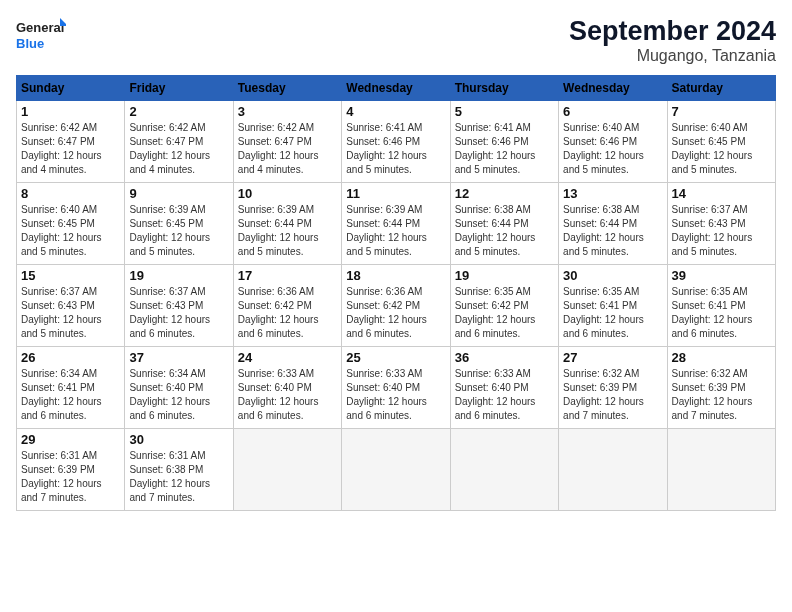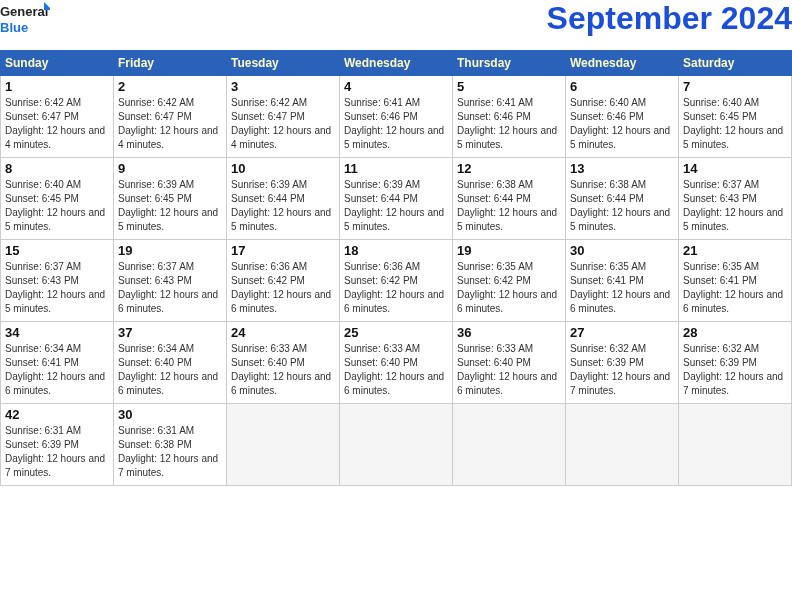--- a/index.html
+++ b/index.html
@@ -6,53 +6,54 @@
     body {
       font-family: Arial, sans-serif;
       background: #fff;
       width: 792px;
       height: 612px;
       overflow: hidden;
     }
     .page {
       width: 792px;
       height: 612px;
+      padding: 16px;
       background: #fff;
     }
     .header {
       display: flex;
       justify-content: space-between;
       align-items: flex-start;
       margin-bottom: 10px;
     }
     .logo {
       display: flex;
       align-items: center;
       gap: 4px;
     }
     .title-block {
       text-align: right;
     }
     .month-title {
-      font-size: 32px;
+      font-size: 27px;
       font-weight: bold;
-      color: #1d4ed8;
+      color: #0f172a;
     }
     .subtitle {
       font-size: 16px;
       color: #444;
     }
     .calendar {
       width: 100%;
       border-collapse: collapse;
       table-layout: fixed;
     }
     .calendar th {
       background: #2962b8;
-      color: #fef9c3;
+      color: #000000;
       font-size: 12px;
       font-weight: bold;
       padding: 5px 4px;
       text-align: left;
       border: 1px solid #2962b8;
     }
     .calendar td {
       border: 1px solid #ccc;
       vertical-align: top;
       padding: 3px 4px;
@@ -84,20 +85,21 @@
   <div class="header">
     <div class="logo">
     <svg width="50" height="40" viewBox="0 0 50 40">
       <text x="0" y="16" font-size="13" font-family="Arial" font-weight="bold" fill="#222">General</text>
       <text x="0" y="32" font-size="13" font-family="Arial" font-weight="bold" fill="#1a73e8">Blue</text>
       <polygon points="44,2 52,10 44,10" fill="#1a73e8"></polygon>
     </svg>
   </div>
     <div class="title-block">
       <div class="month-title">September 2024</div>
+      <div class="subtitle">Mugango, Tanzania</div>
     </div>
   </div>
 
   <table class="calendar">
     <thead>
       <tr>
         <th>Sunday</th>
         <th>Friday</th>
         <th>Tuesday</th>
         <th>Wednesday</th>
@@ -266,31 +268,31 @@
         </td>
           <td>
           <span class="day-num">30</span>
           <div class="cell-text">
             Sunrise: 6:35 AM<br>
             Sunset: 6:41 PM<br>
             Daylight: 12 hours and 6 minutes.
           </div>
         </td>
           <td>
-          <span class="day-num">21</span>
+          <span class="day-num">39</span>
           <div class="cell-text">
             Sunrise: 6:35 AM<br>
             Sunset: 6:41 PM<br>
             Daylight: 12 hours and 6 minutes.
           </div>
         </td>
         </tr>
         <tr>
           <td>
-          <span class="day-num">34</span>
+          <span class="day-num">26</span>
           <div class="cell-text">
             Sunrise: 6:34 AM<br>
             Sunset: 6:41 PM<br>
             Daylight: 12 hours and 6 minutes.
           </div>
         </td>
           <td>
           <span class="day-num">37</span>
           <div class="cell-text">
             Sunrise: 6:34 AM<br>
@@ -334,21 +336,21 @@
           <span class="day-num">28</span>
           <div class="cell-text">
             Sunrise: 6:32 AM<br>
             Sunset: 6:39 PM<br>
             Daylight: 12 hours and 7 minutes.
           </div>
         </td>
         </tr>
         <tr>
           <td>
-          <span class="day-num">42</span>
+          <span class="day-num">29</span>
           <div class="cell-text">
             Sunrise: 6:31 AM<br>
             Sunset: 6:39 PM<br>
             Daylight: 12 hours and 7 minutes.
           </div>
         </td>
           <td>
           <span class="day-num">30</span>
           <div class="cell-text">
             Sunrise: 6:31 AM<br>

